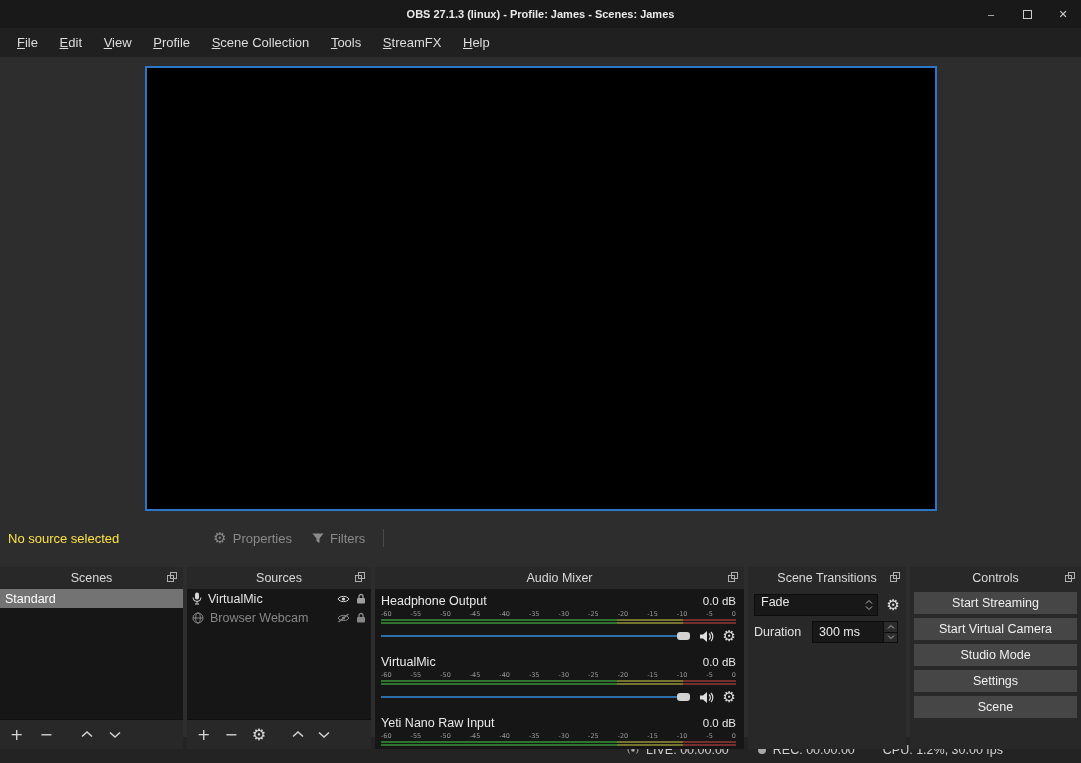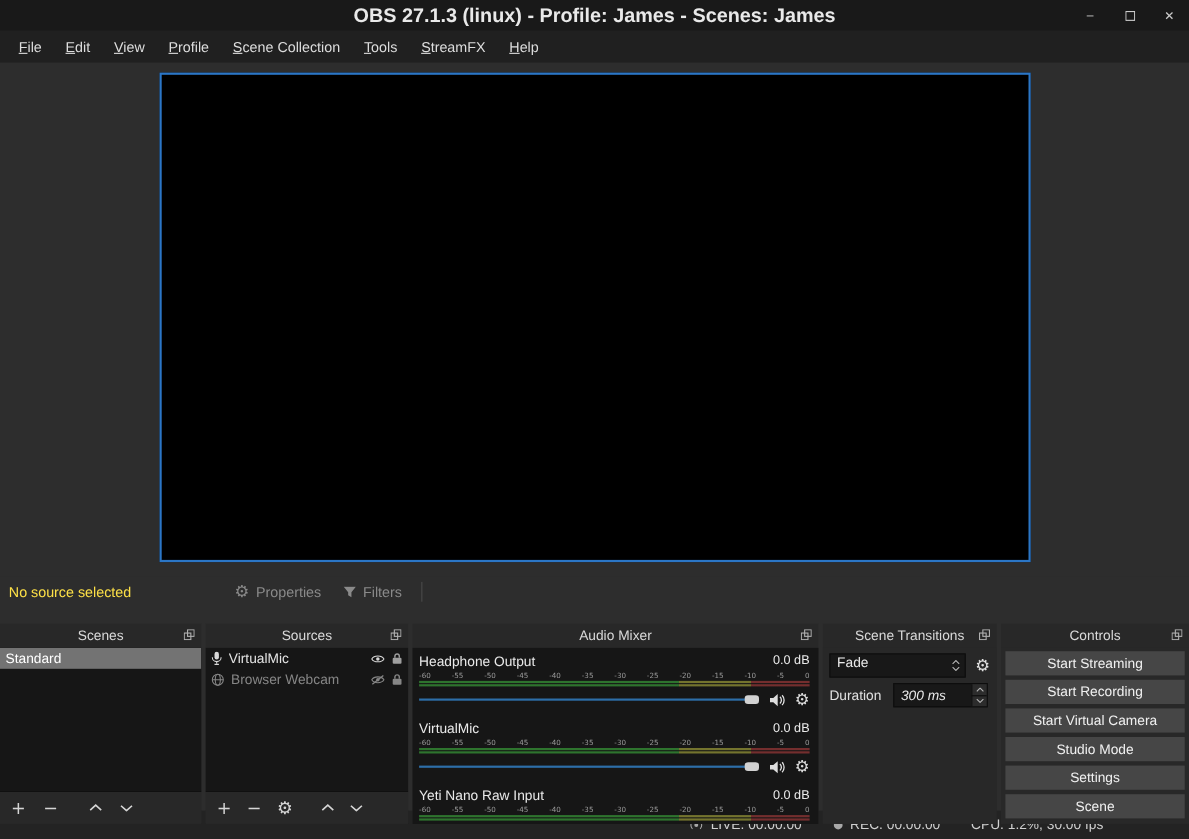--- a/index.html
+++ b/index.html
@@ -9,21 +9,21 @@
     font-family: "Liberation Sans", "DejaVu Sans", sans-serif;
     color: #e0e0e0;
     overflow: hidden;
     font-size: 13px;
   }
   svg { display: block; }
   .icon { display: inline-flex; align-items: center; justify-content: center; line-height: 1; }
 
   
   .titlebar { height: 28px; background: #191919; display: flex; align-items: center; justify-content: center; position: relative; }
-  .titlebar .title { font-weight: bold; font-size: 18px; color: #e9e9e9; }
+  .titlebar .title { font-weight: bold; font-size: 11px; color: #e9e9e9; }
   .winbtns { position: absolute; right: 8px; top: 0; height: 100%; display: flex; align-items: center; gap: 16px; }
   .winbtn { width: 20px; height: 20px; display: flex; align-items: center; justify-content: center; color: #cccccc; font-size: 11px; }
 
   
   .menubar { height: 29px; background: #202020; padding-left: 8px; white-space: nowrap; }
   .menu-item { display: inline-block; line-height: 29px; padding: 0 9px; font-size: 13px; color: #dddddd; }
   .menu-item::first-letter { text-decoration: underline; }
 
   
   .workspace { position: relative; height: 467px; background: #2d2d2d; }
@@ -88,21 +88,21 @@
   
   .trans-body { background: #282828; padding: 5px 6px; }
   .trans-row { display: flex; align-items: center; }
   .combo { width: 124px; height: 22px; background: #181818; border: 1px solid #0d0d0d; position: relative;
            display: flex; padding-left: 6px; color: #e9e9e9; font-size: 12.5px; }
   .combo-arrows { position: absolute; right: 4px; top: 0; height: 100%; display: flex; flex-direction: column; justify-content: center; gap: 2px; color: #b5b5b5; }
   .trans-gear { margin-left: 9px; color: #e0e0e0; }
   .trans-row2 { margin-top: 5px; }
   .dur-label { width: 54px; color: #e0e0e0; font-size: 12.5px; }
   .spin { width: 86px; height: 22px; background: #181818; border: 1px solid #0d0d0d; position: relative;
-          display: flex; align-items: center; padding-left: 6px; margin-left: 4px; color: #e9e9e9; font-size: 12.5px; font-style: italic; }
+          display: flex; align-items: center; padding-left: 6px; margin-left: 4px; color: #e9e9e9; font-size: 12.5px; }
   .spin-btns { position: absolute; right: 0; top: 0; width: 14px; height: 100%; display: flex; flex-direction: column; }
   .spin-btn { flex: 1; display: flex; align-items: center; justify-content: center; background: #2c2c2c; border-left: 1px solid #0d0d0d; color: #b5b5b5; }
   .spin-btn + .spin-btn { border-top: 1px solid #0d0d0d; }
 
   
   .controls-body { background: #282828; padding: 3px 4px; display: flex; flex-direction: column; gap: 4px; }
   .ctl-btn { height: 22px; flex: none; background: #464646; border: none; border-radius: 0; color: #f0f0f0;
              font-size: 12.5px; font-family: inherit; display: flex; align-items: center; justify-content: center; }
 
   
@@ -441,21 +441,20 @@
       <span>Controls</span>
       <span class="dock-float icon">
         <svg width="10" height="10" viewBox="0 0 10 10">
             <rect x="0.5" y="3.5" width="6" height="6" fill="none" stroke="currentColor"></rect>
             <rect x="3.5" y="0.5" width="6" height="6" fill="none" stroke="currentColor"></rect>
           </svg>
       </span>
     </div>
     <div class="dock-body controls-body">
       <button class="ctl-btn">Start Streaming</button>
-      <button class="ctl-btn">Start Recording</button>
       <button class="ctl-btn">Start Virtual Camera</button>
       <button class="ctl-btn">Studio Mode</button>
       <button class="ctl-btn">Settings</button>
       <button class="ctl-btn">Scene</button>
     </div>
   </div>
 
 </div>
 
 <div class="statusbar">

